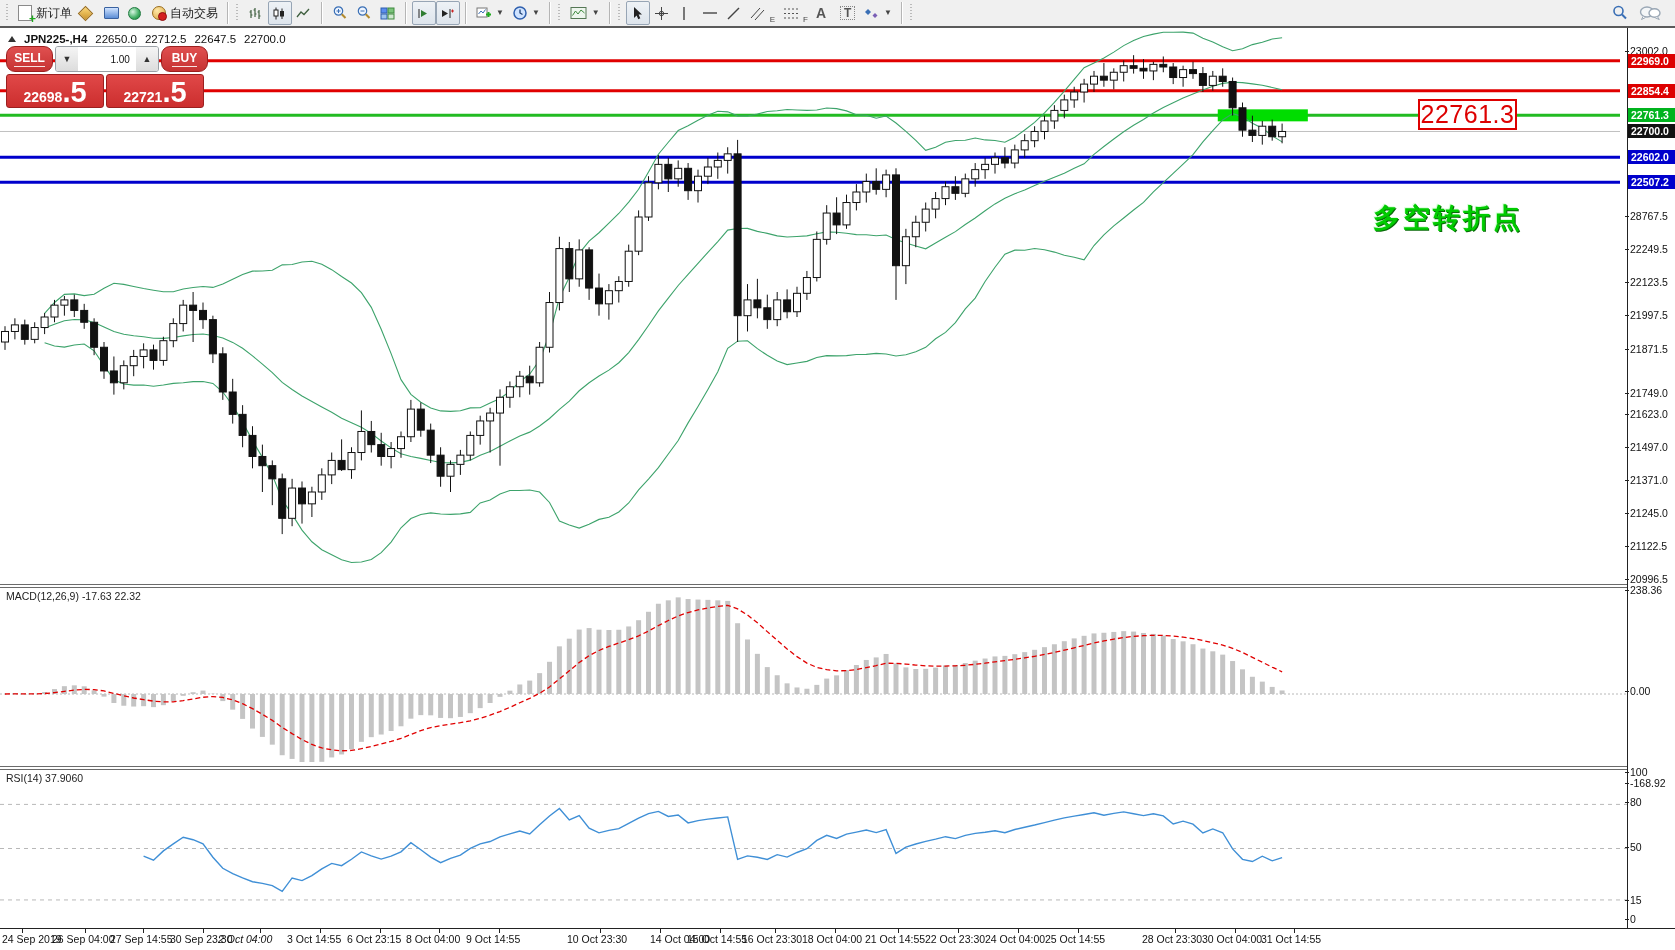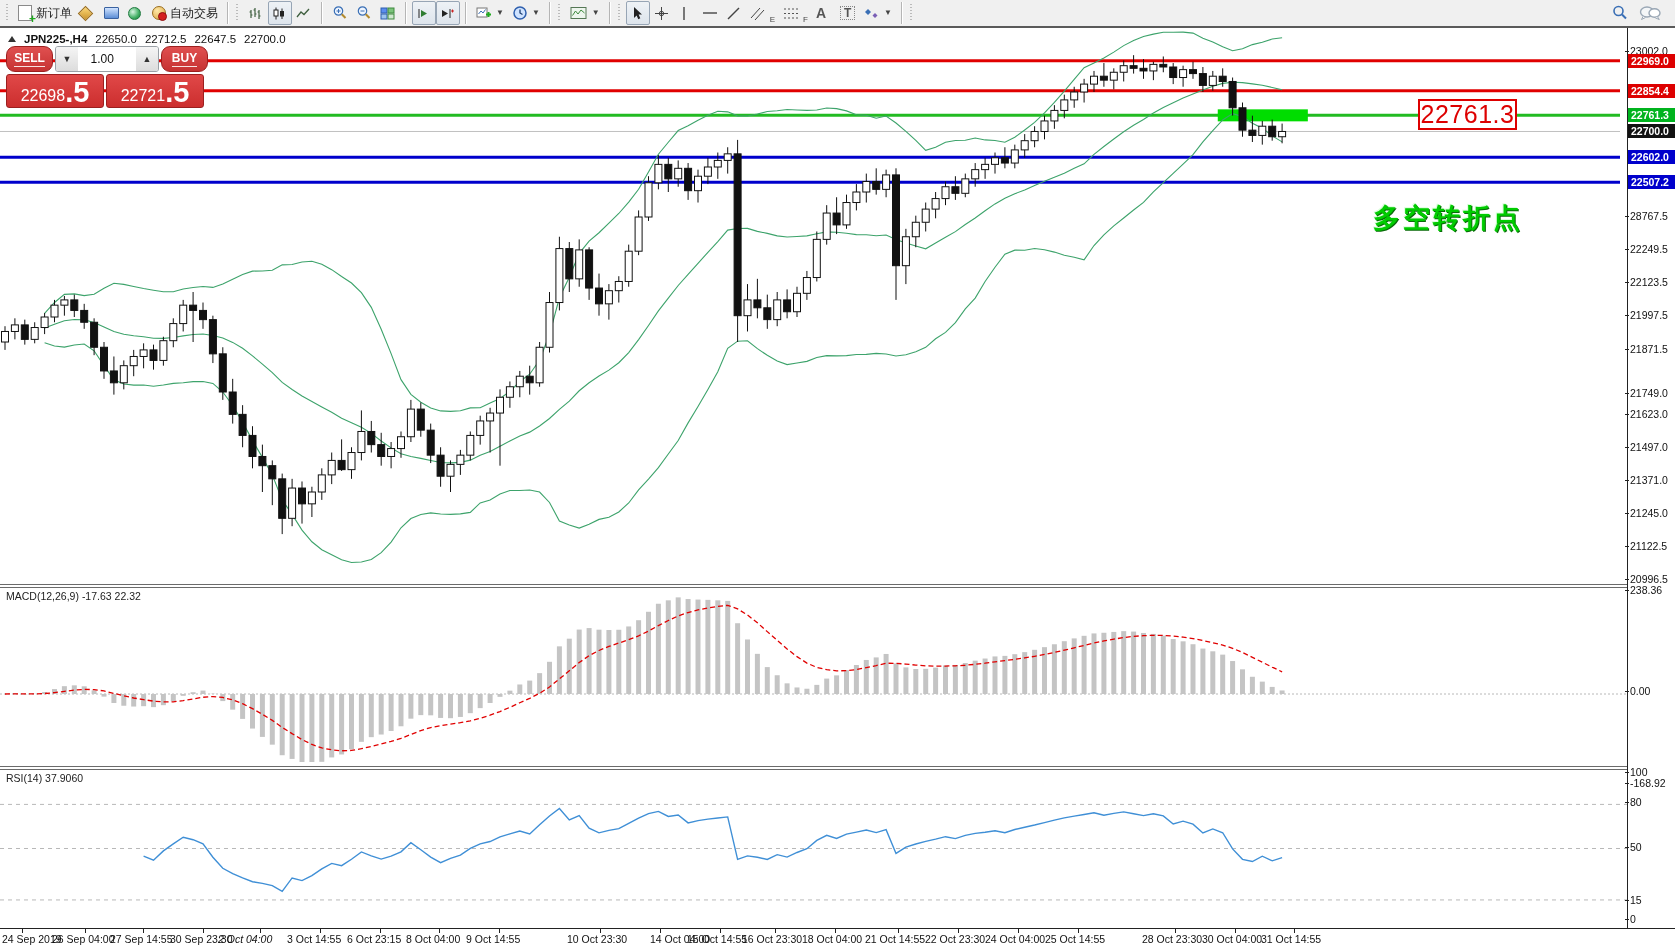--- a/index.html
+++ b/index.html
@@ -37,24 +37,24 @@
   
   #chart-header{position:absolute;left:8px;top:33px;font-size:11.5px;color:#111;display:flex;gap:8px;align-items:center;}
   #collapse-tri{width:0;height:0;border-left:4px solid transparent;border-right:4px solid transparent;border-bottom:6px solid #333;display:inline-block;}
   #trade-panel{position:absolute;left:6px;top:46px;width:202px;}
   .tp-row{display:flex;gap:2px;}
   .tp-btn{background:linear-gradient(#e05050,#c63232);border:1px solid #9c1f1f;color:#fff;font-size:12px;font-weight:bold;
           width:46px;height:24px;border-radius:9px;display:flex;align-items:center;justify-content:center;}
   .tp-btn span{border-bottom:1px solid rgba(255,255,255,.85);padding-bottom:1px;}
   #vol-box{display:flex;height:24px;border:1px solid #9aa0a6;border-radius:3px;overflow:hidden;background:#fff;width:104px;}
   .vol-arrow{width:22px;background:linear-gradient(#f5f5f5,#dcdcdc);border:0;display:flex;align-items:center;justify-content:center;font-size:9px;color:#333;}
-  #vol-value{flex:1;display:flex;align-items:center;justify-content:flex-end;padding-right:22px;font-size:12px;color:#111;}
+  #vol-value{flex:1;display:flex;align-items:center;justify-content:flex-end;padding-right:6px;font-size:10px;color:#111;}
   .tp-price{background:linear-gradient(#e04848,#cc2e2e);border:1px solid #9c1f1f;color:#fff;border-radius:3px;
             width:98px;height:34px;margin-top:2px;display:flex;align-items:flex-end;justify-content:center;padding-bottom:3px;box-sizing:border-box;}
-  .tp-price .base{font-size:16px;font-weight:normal;line-height:1;}
+  .tp-price .base{font-size:14px;font-weight:bold;line-height:1;}
   .tp-price .pip{font-size:29px;font-weight:bold;line-height:.78;}
 
   
   #price-label-box{position:absolute;left:1418px;top:99px;width:99px;height:31px;border:2px solid #dd0000;background:#fff;
        color:#dd0000;font-size:25px;display:flex;align-items:center;justify-content:center;box-sizing:border-box;letter-spacing:.5px;}
   #annotation-text{position:absolute;right:152px;top:200px;font-size:27px;font-weight:bold;color:#00cc00;letter-spacing:3px;
        text-shadow:1px 1px 0 #0a6a0a,-1px -1px 0 #d9ffd9;white-space:nowrap;}
 
   
   .ind-label{position:absolute;left:6px;font-size:10.5px;color:#222;}

